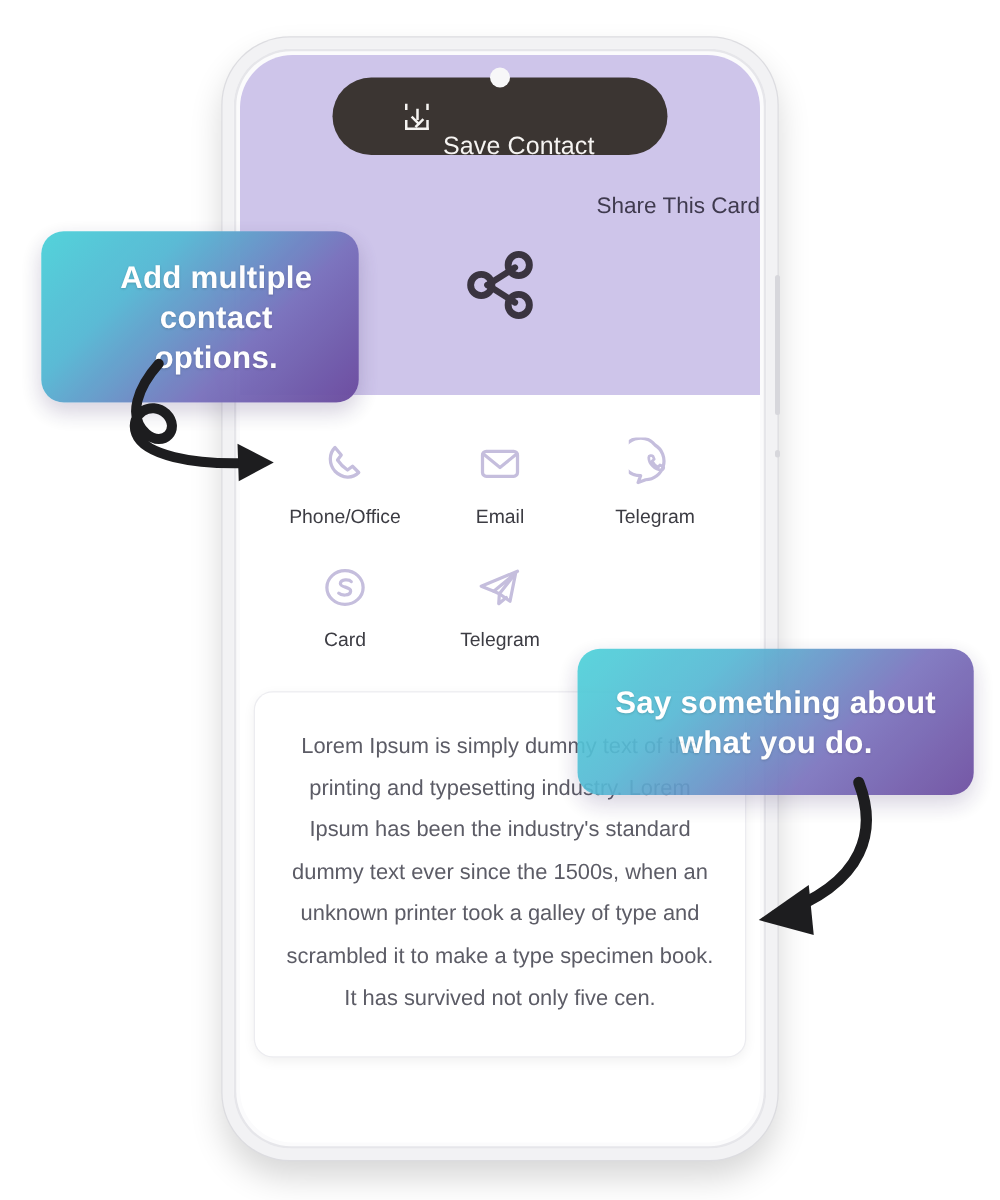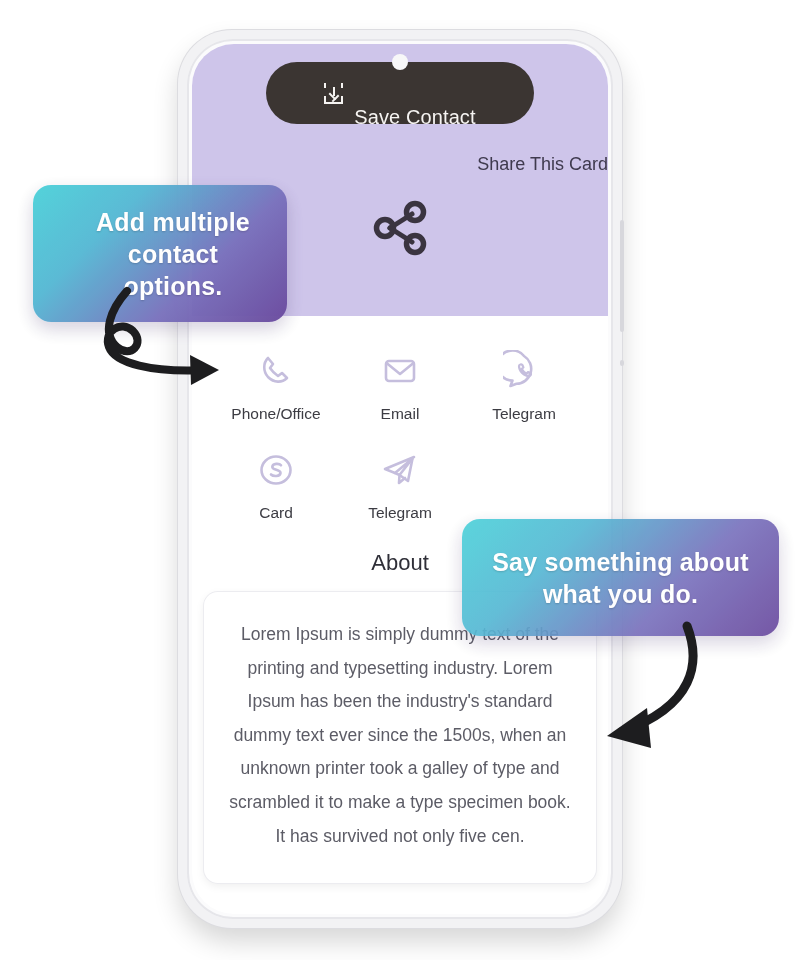--- a/index.html
+++ b/index.html
@@ -246,21 +246,20 @@
         <div class="contact-item">
           <svg class="c-icon" viewBox="0 0 42 42">
             <path d="M35 8 L6 20 L16 24 L33.5 9.5 L20.5 26 L20 34 L26 29" fill="none" stroke-width="2.6" stroke-linejoin="round" stroke-linecap="round"></path>
             <path d="M16 24 L20.5 26" fill="none" stroke-width="2.6" stroke-linecap="round"></path>
             <path d="M20.5 26 L29 32 L33.5 9.5" fill="none" stroke-width="2.6" stroke-linejoin="round" stroke-linecap="round"></path>
           </svg>
           <span class="c-label">Telegram</span>
         </div>
       </div>
 
-      <div id="about-title">About</div>
       <div id="about-card">Lorem Ipsum is simply dummy text of the printing and typesetting industry. Lorem Ipsum has been the industry's standard dummy text ever since the 1500s, when an unknown printer took a galley of type and scrambled it to make a type specimen book. It has survived not only five cen.</div>
 
     </div>
   </div>
 </div>
 
 <div class="callout" id="callout-contact-options">
   <span>Add multiple contact options.</span>
 </div>
 

